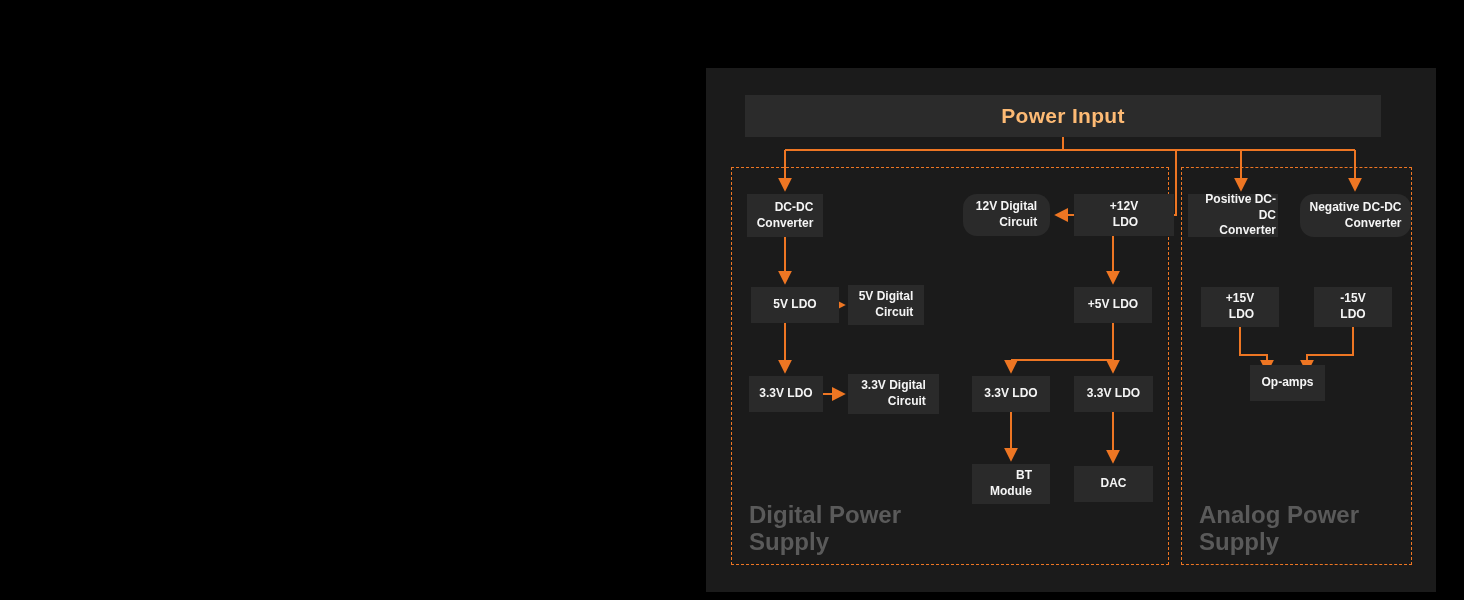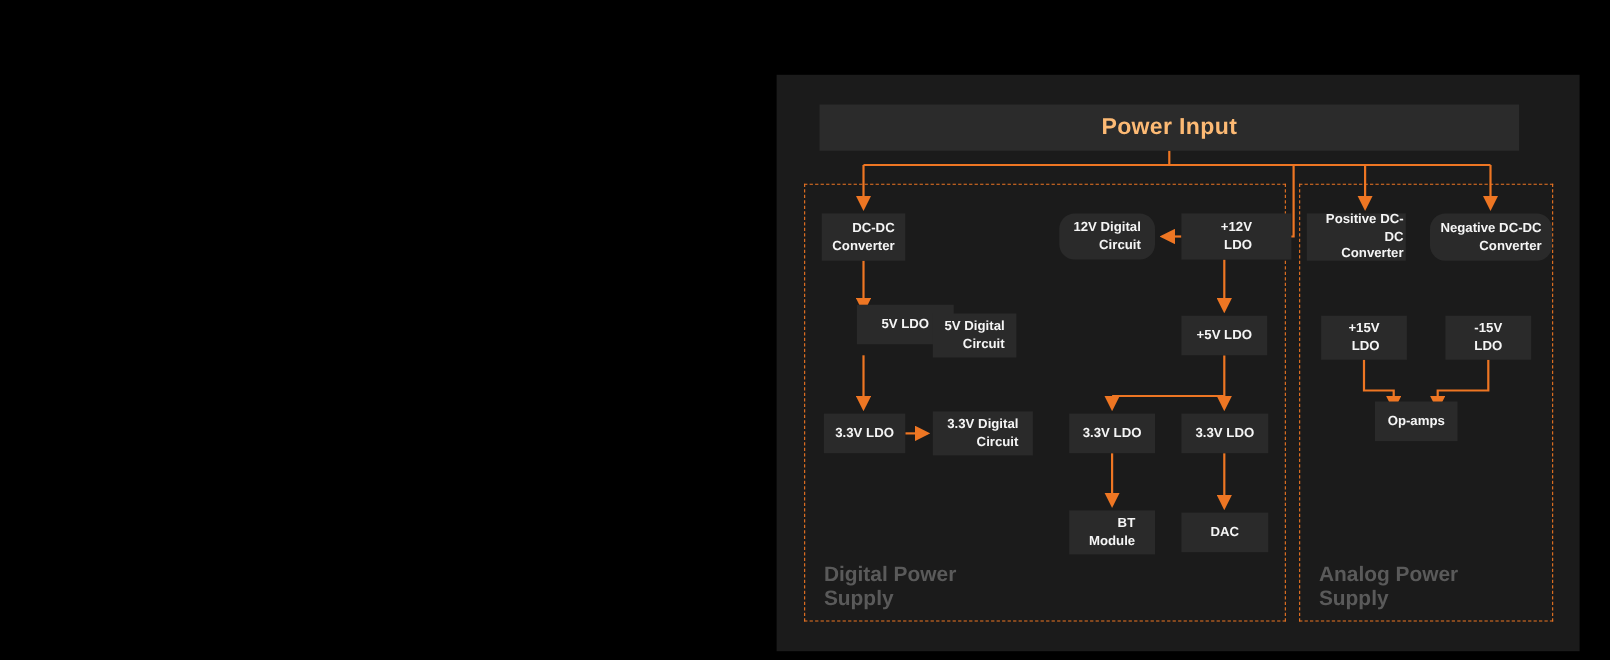--- a/index.html
+++ b/index.html
@@ -31,21 +31,21 @@
     border: 1px dashed #ee7623;
     top: 167px; height: 398px;
     box-sizing: border-box;
   }
   .group.digital { left: 731px; width: 438px; }
   .group.analog  { left: 1181px; width: 231px; }
   .group-label {
     position: absolute;
     left: 17px; bottom: 8px;
     color: #5a5a5a;
-    font-size: 19px; font-weight: bold;
+    font-size: 24px; font-weight: bold;
     line-height: 1.15;
     white-space: pre-line;
   }
   .node {
     position: absolute;
     background: #2a2a2a;
     color: #f5f5f5;
     font-size: 12px; font-weight: bold;
     line-height: 1.3;
     display: flex; align-items: center; justify-content: center;
@@ -107,21 +107,21 @@
     </g>
   </svg>
 
   <div class="title-bar">
     <span>Power Input</span>
   </div>
 
   <div class="node" style="left:747px; top:194px; width:76px; height:43px;">DC-DC
 Converter</div>
 
-  <div class="node" style="left:751px; top:277px; width:88px; height:36px;margin-left:28px;">5V LDO</div>
+  <div class="node" style="left:751px; top:287px; width:88px; height:36px;">5V LDO</div>
 
   <div class="node" style="left:848px; top:285px; width:76px; height:40px;">5V Digital
 Circuit</div>
 
   <div class="node" style="left:749px; top:376px; width:74px; height:36px;">3.3V LDO</div>
 
   <div class="node" style="left:848px; top:374px; width:91px; height:40px;">3.3V Digital
 Circuit</div>
 
   <div class="node" style="left:963px; top:194px; width:87px; height:42px;border-radius:14px;">12V Digital

